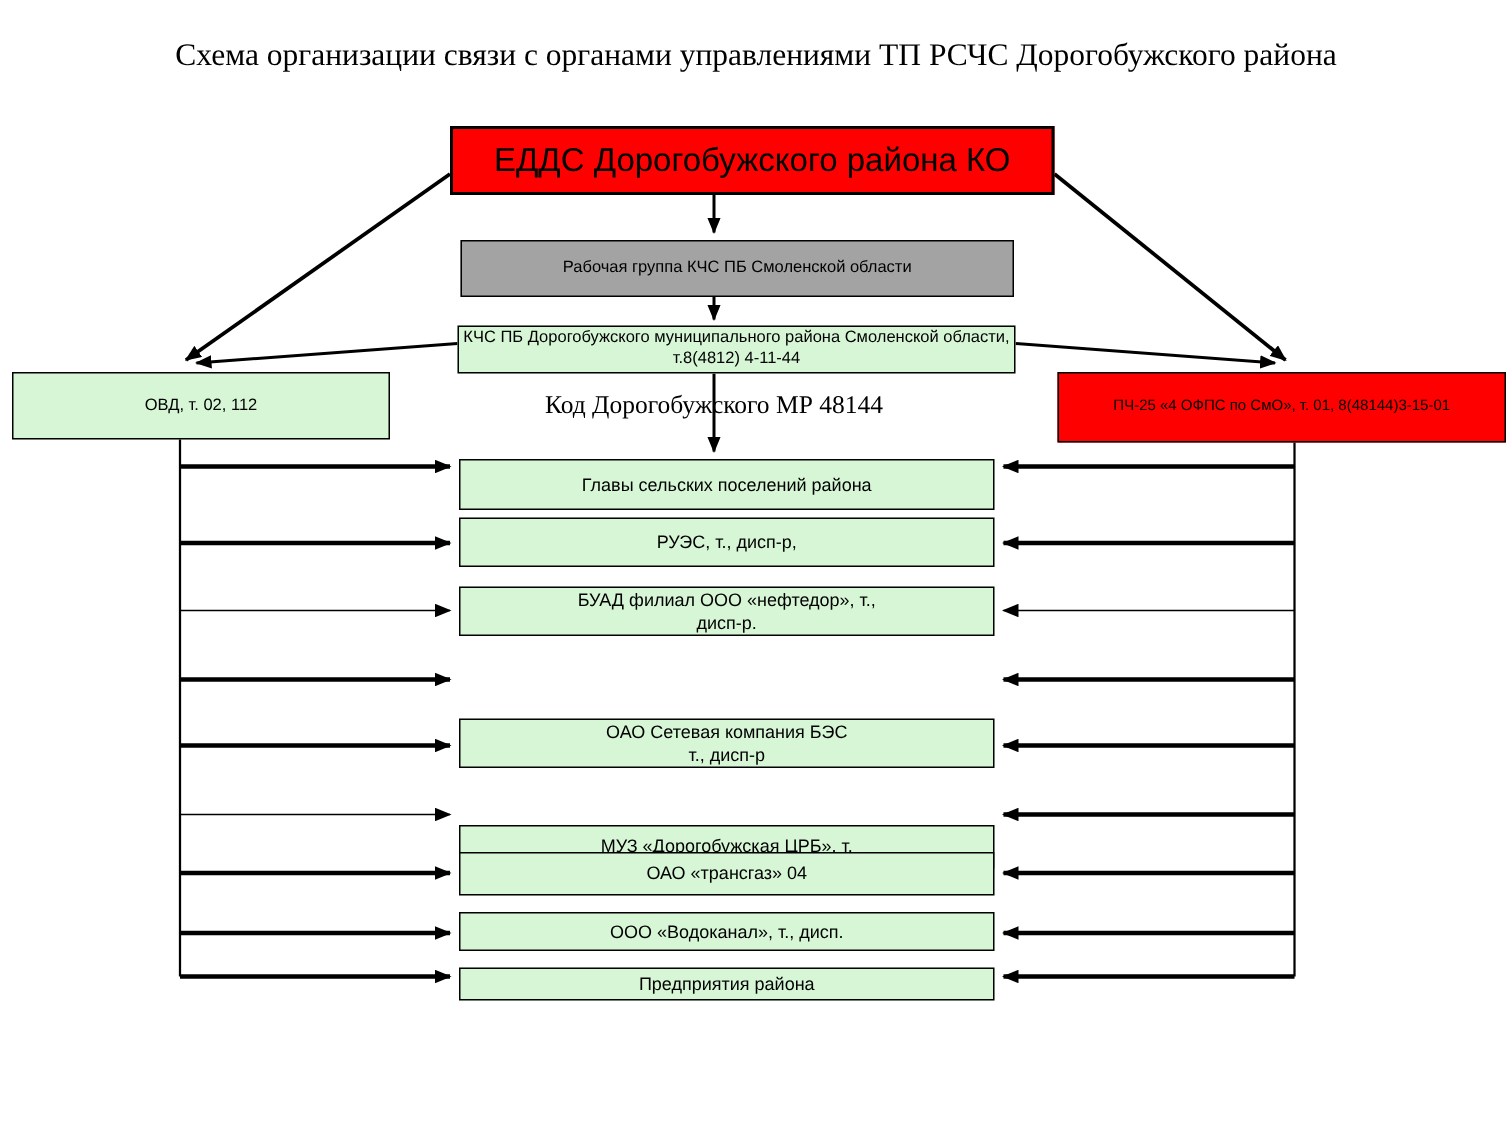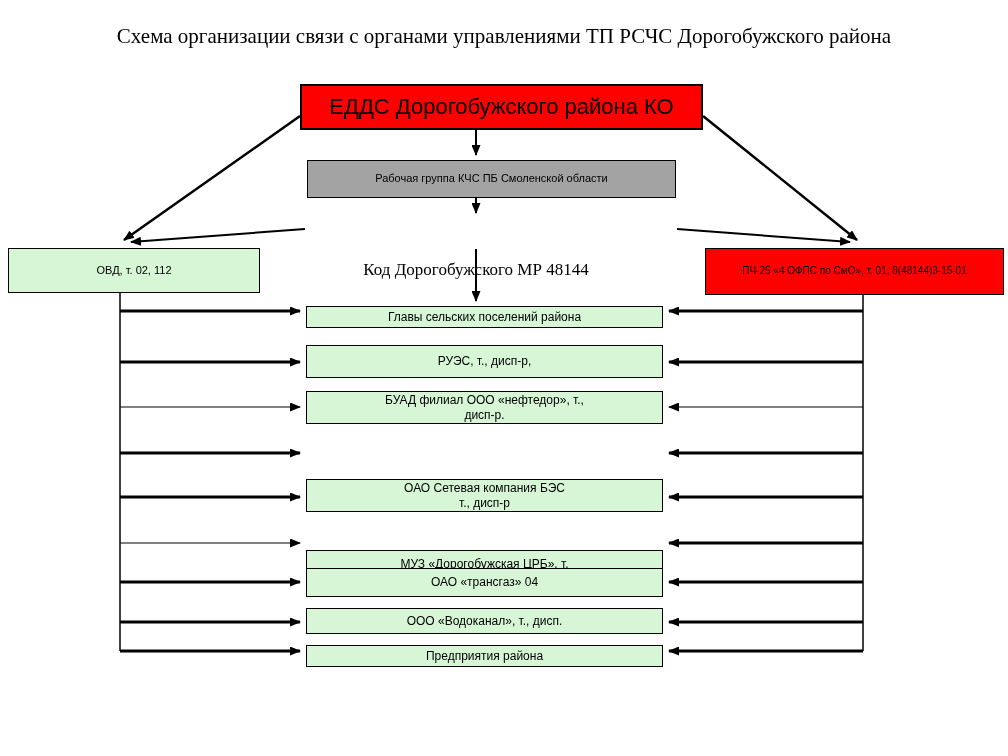--- a/index.html
+++ b/index.html
@@ -79,32 +79,36 @@
   </svg>
 
   <div class="box red edds">
     <span>ЕДДС Дорогобужского района КО</span>
   </div>
 
   <div class="box yg work">
     <span>Рабочая группа КЧС ПБ Смоленской области</span>
   </div>
 
+  <div class="box lg kchs">
+    <span>КЧС ПБ Дорогобужского муниципального района  Смоленской области,
+т.8(4812) 4-11-44</span>
+  </div>
 
   <div class="box lg ovd">
     <span>ОВД, т. 02, 112</span>
   </div>
 
   <div class="code">Код Дорогобужского МР 48144</div>
 
   <div class="box red pch">
     <span>ПЧ-25 «4 ОФПС по СмО», т. 01, 8(48144)3-15-01</span>
   </div>
 
-  <div class="box lg lb" style="top:306px;height:22px;justify-content:center;">
+  <div class="box lg lb" style="top:306px;height:34px;justify-content:center;">
     <span>Главы сельских поселений района</span>
   </div>
   <div class="box lg lb" style="top:391px;height:33px;">
     <span>БУАД филиал ООО «нефтедор», т.,
 дисп-р.</span>
   </div>
   <div class="box lg lb" style="top:345px;height:33px;">
     <span>РУЭС, т., дисп-р,</span>
   </div>
   <div class="box lg lb" style="top:479px;height:33px;">

